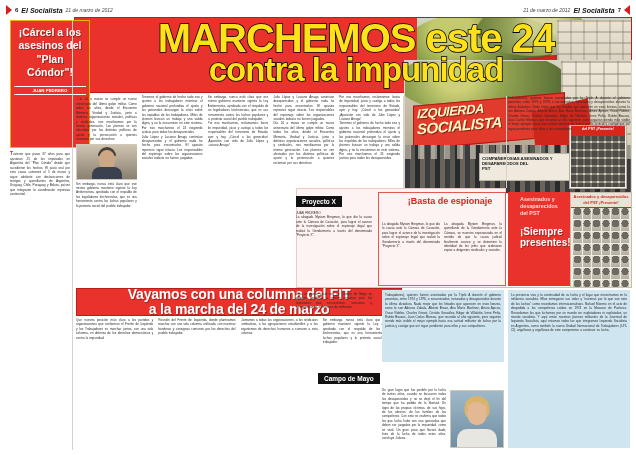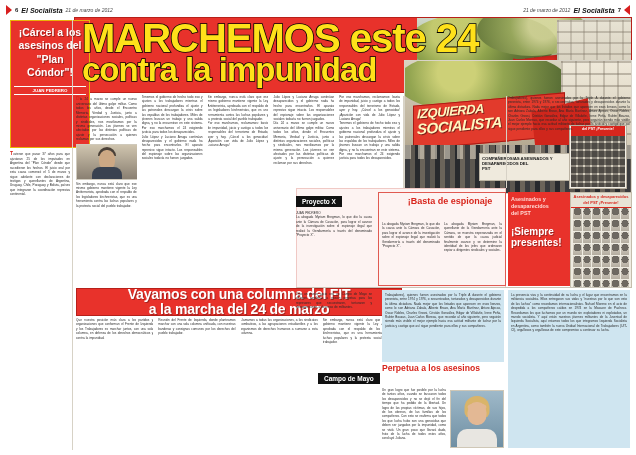--- a/index.html
+++ b/index.html
@@ -14,21 +14,21 @@
   .mh-tri-l{border-left:6px solid #d81f1f;}
   .mh-tri-r{border-right:6px solid #d81f1f;}
   .mh-pg{font-size:6px;font-weight:bold;color:#222;}
   .mh-name{font-size:7px;font-weight:bold;font-style:italic;color:#111;}
   .mh-date{font-size:5px;color:#444;font-style:italic;}
 
   
   .banner{position:absolute;left:74px;top:17px;width:556px;height:74px;background:#e8322b;
           border:1px solid #b7201a;overflow:hidden;}
   .headline{position:absolute;left:78px;top:18px;width:552px;height:72px;z-index:5;
-            padding:2px 0 0 4px;box-sizing:border-box;}
+            padding:2px 0 0 4px;box-sizing:border-box;text-align:center;}
   .hl-line{font-weight:bold;color:#ffe11a;letter-spacing:-1px;line-height:0.92;
            -webkit-text-stroke:1.6px #000;paint-order:stroke fill;white-space:nowrap;}
   .hl1{font-size:40px;}
   .hl2{font-size:33px;margin-top:-2px;}
 
   
   .banner-photo{position:absolute;right:0;top:0;width:214px;height:74px;overflow:hidden;}
   .bp-sky{position:absolute;inset:0;background:
       linear-gradient(180deg,#cfd8cb 0%,#b9c5a8 30%,#9aa981 55%,#7d8f63 100%);}
   .bp-tree{position:absolute;left:-10px;top:-6px;width:150px;height:62px;border-radius:50%;
@@ -131,21 +131,21 @@
   .proyx-wrap{position:absolute;left:296px;top:190px;width:208px;height:96px;}
   .tagbox{display:inline-block;background:#111;color:#fff;font-size:6.5px;font-weight:bold;
       padding:2px 6px;}
   .espionaje-h{position:absolute;left:380px;top:196px;width:140px;text-align:center;
       color:#d8261d;font-weight:bold;font-size:9px;line-height:1.12;}
   .espionaje-box{position:absolute;left:378px;top:192px;width:128px;height:94px;
       border:1px solid #e05a52;box-sizing:border-box;}
 
   
   .siemprebox{position:absolute;left:508px;top:192px;width:62px;height:94px;background:#e8322b;
-      box-sizing:border-box;padding:4px 3px;}
+      box-sizing:border-box;padding:4px 12px;}
   .siemprebox .k{color:#ffd9d4;font-size:5.4px;font-weight:bold;line-height:1.3;}
   .siemprebox .b{color:#fff;font-size:10px;font-weight:bold;line-height:1.06;margin-top:10px;
       text-shadow:1px 1px 0 rgba(0,0,0,.3);}
 
   
   .poster{position:absolute;left:570px;top:192px;width:60px;height:94px;background:#efece2;
       border:1px solid #c5bdab;overflow:hidden;}
   .poster-hd{height:13px;background:#e8e3d6;color:#d8261d;font-size:4px;font-weight:bold;
       text-align:center;line-height:5.5px;padding-top:1px;border-bottom:1px solid #d8261d;}
   .poster-grid{position:absolute;left:2px;right:2px;top:15px;bottom:2px;
@@ -393,21 +393,20 @@
 
   <div class="col" style="left:296px;top:292px;width:76px;height:150px;">
     <div class="txt">Tras un nuevo juicio oral en Campo de Mayo se dictaron condenas a prisión perpetua para los represores que secuestraron, torturaron y desaparecieron a decenas de militantes.</div>
   </div>
 
   <div class="campo-tag">
     <span class="tagbox">Campo de Mayo</span>
   </div>
 
   <div class="juliana-h">
-    <div>Perpetua a los asesinos</div>
   </div>
 
   <div class="col" style="left:382px;top:388px;width:64px;height:60px;">
     <div class="txt">Un gran logro que fue posible por la lucha de tantos años, cuando se buscaron todos los desaparecidos y no se dejó el fin del tiempo que ha pedido de la libertad. Un logro de las propias víctimas, de sus hijos, de los obreros, de las familias de los compañeros. Con esto se reafirma que todos los que lucha hubo son una genocidas que deben ser juzgados por la impunidad, como se vivió. Un gran paso que llevará dado, fruto de la lucha de todos estos años, concluyó Juliana.</div>
   </div>
 
   <div class="juliana-photo">
     <span class="jp-hair"></span>
     <span class="jp-face"></span>
     <span class="jp-body"></span>

